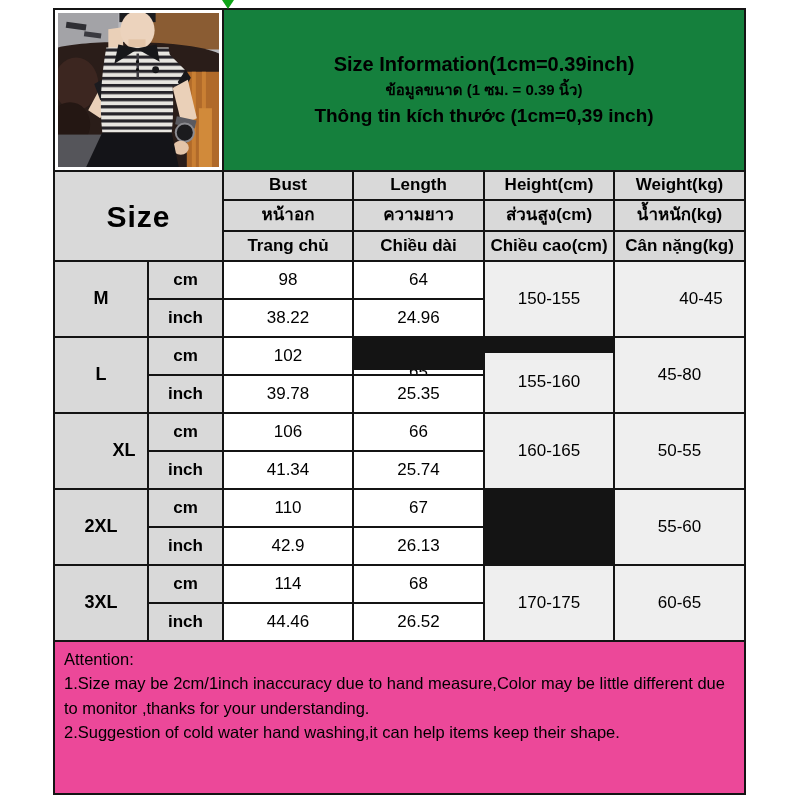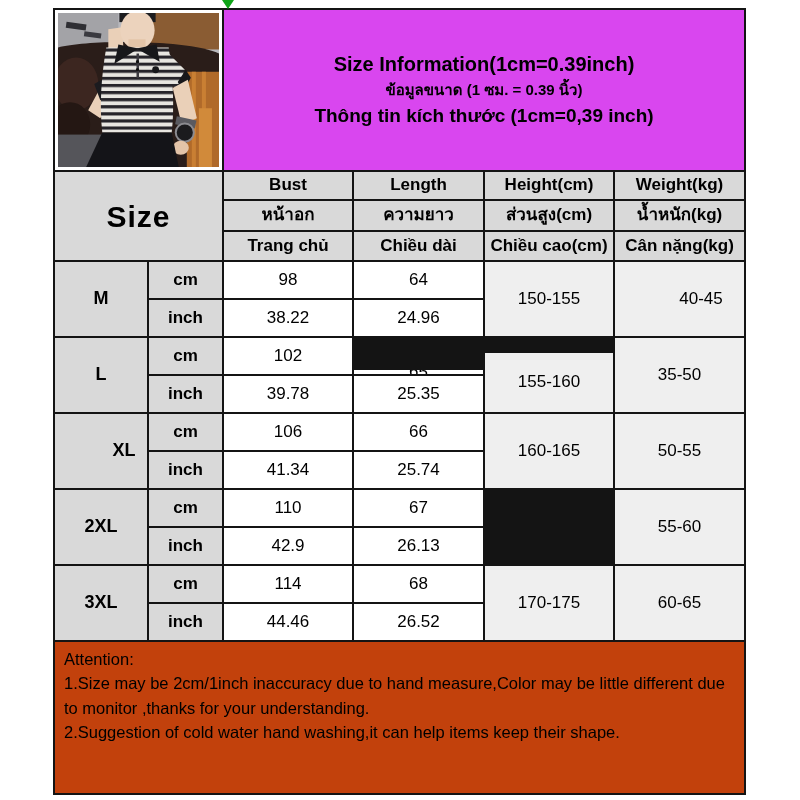--- a/index.html
+++ b/index.html
@@ -10,28 +10,28 @@
          display:grid;gap:2px;
          grid-template-columns:92px 73px 128px 129px 128px 1fr;
          grid-template-rows:160px 27px 29px 28px repeat(10,36px) 1fr;}
   .cell{background:#ffffff;display:flex;align-items:center;justify-content:center;
         font-size:17px;line-height:1.1;overflow:hidden;text-align:center;}
   .g{background:#d9d9d9;}
   .lg{background:#efefef;}
   .b{font-weight:bold;}
   .photo-cell{background:#ffffff;padding:3px;box-sizing:border-box;}
   .photo-cell svg{width:100%;height:100%;display:block;}
-  .title-cell{background:#d946ef;flex-direction:column;gap:7px;font-weight:bold;}
+  .title-cell{background:#15803d;flex-direction:column;gap:7px;font-weight:bold;}
   .title-en{font-size:20px;}
   .title-th{font-size:15px;}
   .title-vi{font-size:19px;}
   .size-head{font-size:30px;font-weight:bold;letter-spacing:1px;}
   .size-letter{font-size:18px;font-weight:bold;}
   .attention-cell{display:block;text-align:left;padding:5px 9px;box-sizing:border-box;
-                  font-size:16.5px;line-height:1.48;background:#c2410c;}
+                  font-size:16.5px;line-height:1.48;background:#ec4899;}
   .corner-triangle{position:absolute;left:222px;top:0;width:0;height:0;
                    border-left:6px solid transparent;border-right:6px solid transparent;
                    border-top:9px solid #0fa418;}
 </style>
 </head>
 <body>
 
 <div class="sheet">
 
   <div class="cell photo-cell" style="grid-column:1/span 2;grid-row:1;">
@@ -110,21 +110,21 @@
   <div class="cell lg" style="grid-column:6;grid-row:5/span 2;padding-left:43px;">40-45</div>
   <div class="cell g b" style="grid-column:2;grid-row:6;">inch</div>
   <div class="cell" style="grid-column:3;grid-row:6;">38.22</div>
   <div class="cell" style="grid-column:4;grid-row:6;">24.96</div>
 
   <div class="cell g size-letter" style="grid-column:1;grid-row:7/span 2;">L</div>
   <div class="cell g b" style="grid-column:2;grid-row:7;">cm</div>
   <div class="cell" style="grid-column:3;grid-row:7;">102</div>
   <div class="cell" style="grid-column:4;grid-row:7;margin-top:32px;">65</div>
   <div class="cell lg" style="grid-column:5;grid-row:7/span 2;margin-top:15px;">155-160</div>
-  <div class="cell lg" style="grid-column:6;grid-row:7/span 2;">35-50</div>
+  <div class="cell lg" style="grid-column:6;grid-row:7/span 2;">45-80</div>
   <div class="cell g b" style="grid-column:2;grid-row:8;">inch</div>
   <div class="cell" style="grid-column:3;grid-row:8;">39.78</div>
   <div class="cell" style="grid-column:4;grid-row:8;">25.35</div>
 
   <div class="cell g size-letter" style="grid-column:1;grid-row:9/span 2;padding-left:46px;">XL</div>
   <div class="cell g b" style="grid-column:2;grid-row:9;">cm</div>
   <div class="cell" style="grid-column:3;grid-row:9;">106</div>
   <div class="cell" style="grid-column:4;grid-row:9;">66</div>
   <div class="cell lg" style="grid-column:5;grid-row:9/span 2;">160-165</div>
   <div class="cell lg" style="grid-column:6;grid-row:9/span 2;">50-55</div>

